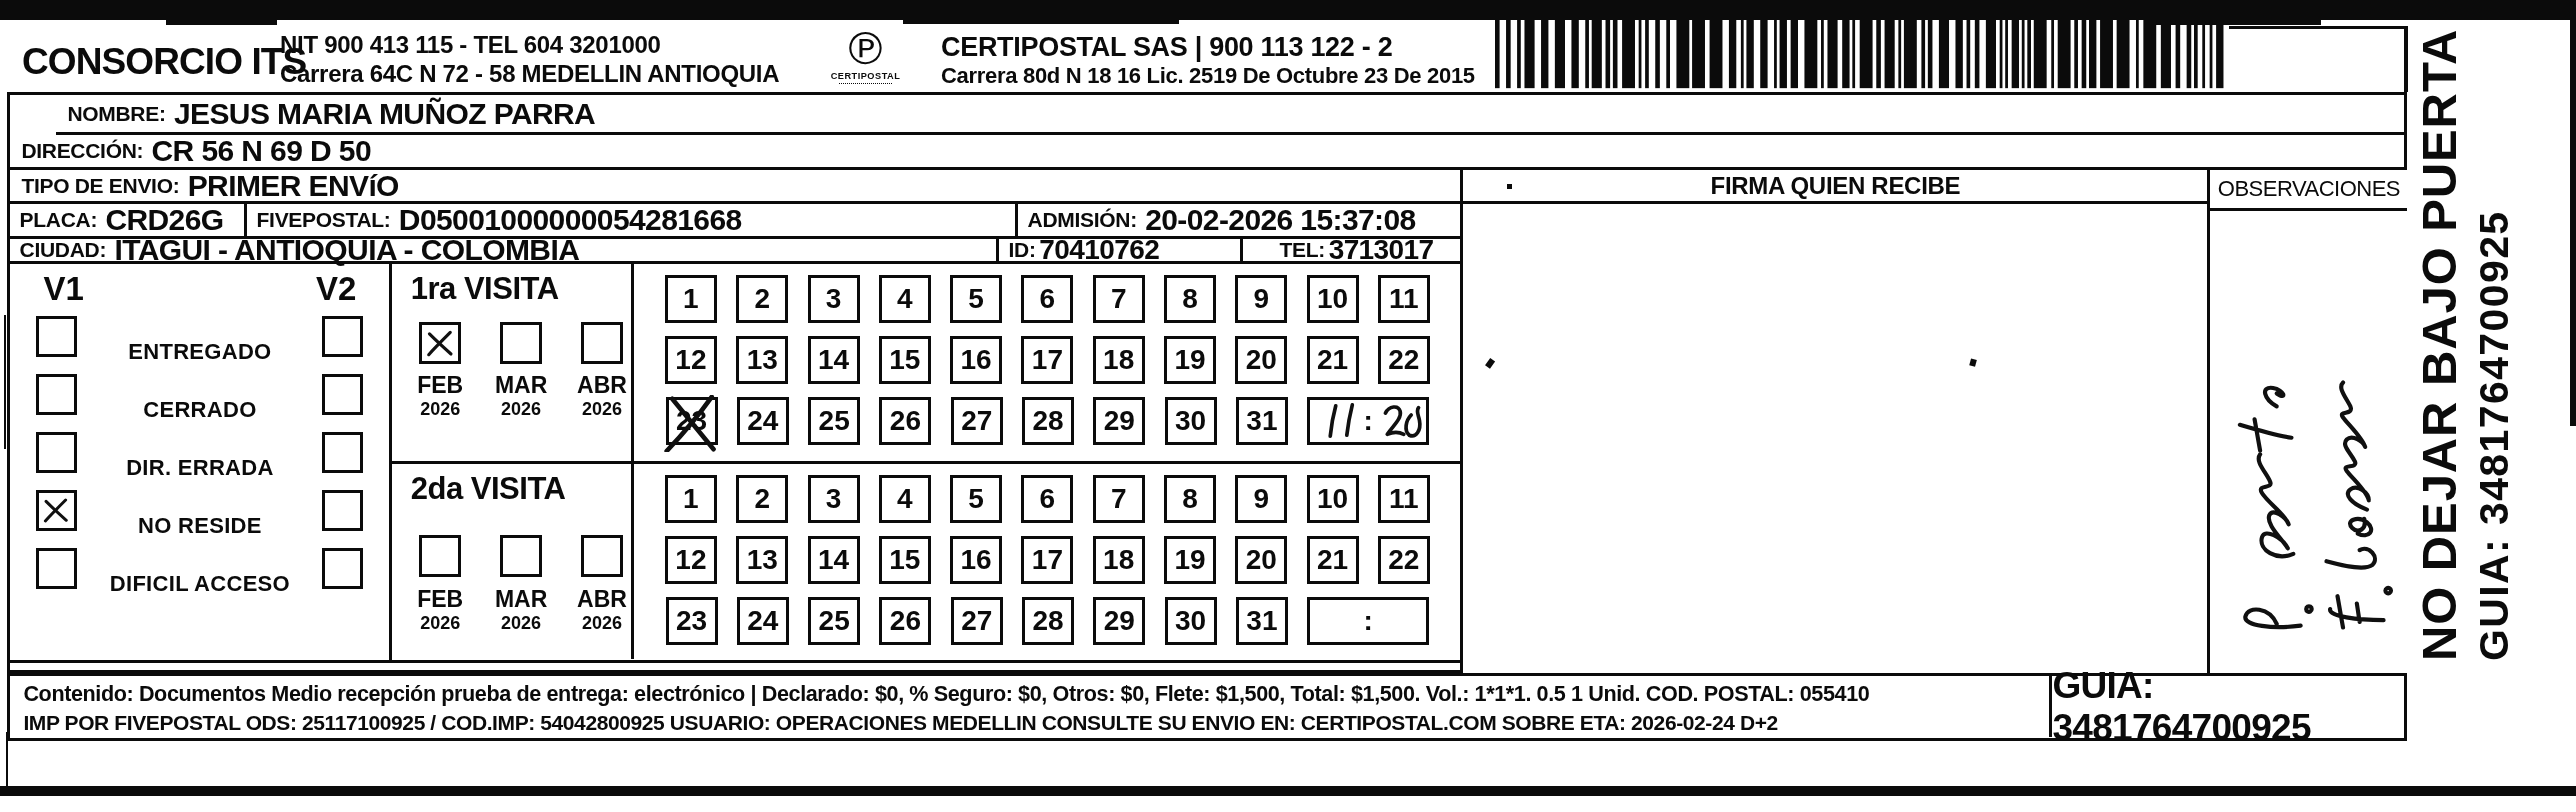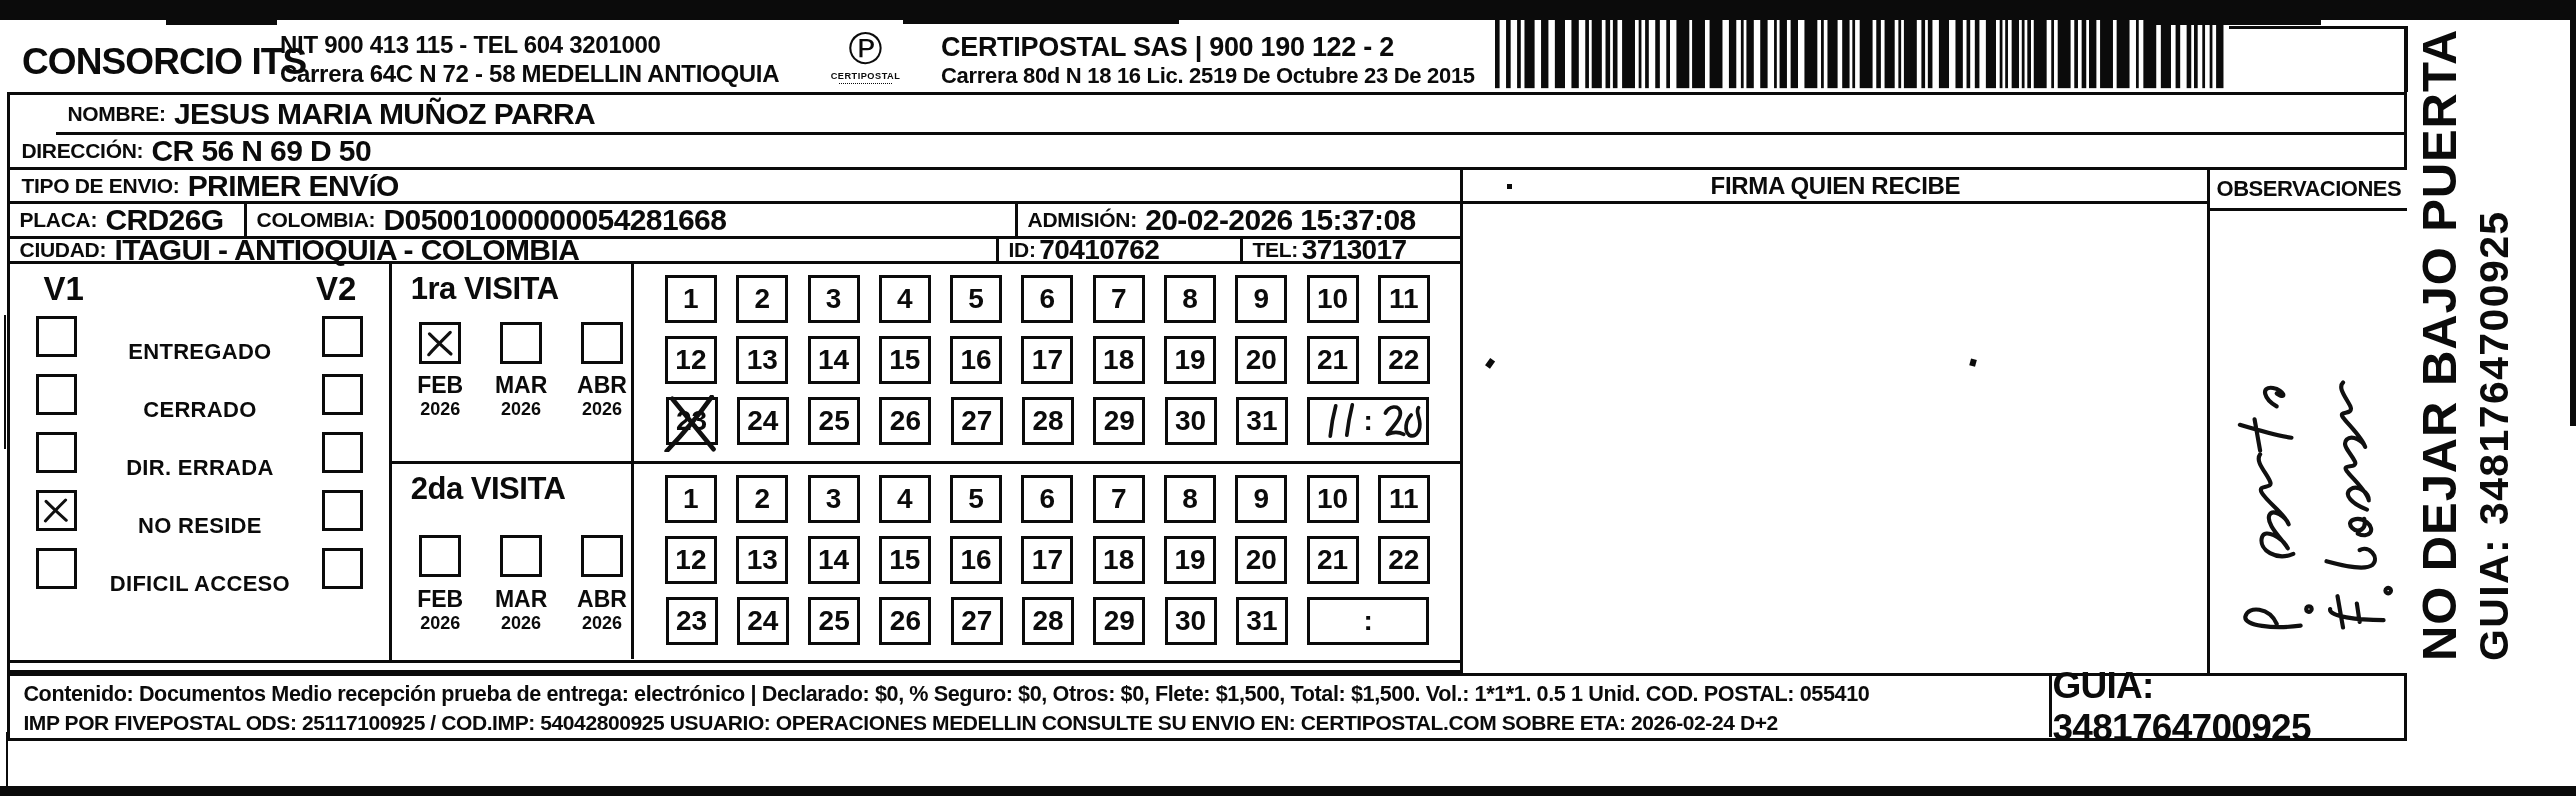--- a/index.html
+++ b/index.html
@@ -77,21 +77,21 @@
   .xmark, .cross, .timehand { position:absolute; }
   .xmark { left:0.9px; top:0.9px; width:31px; height:31px; }
   .cb46 .xmark { width:33px; height:33px; }
   .cross { left:-6.4px; top:-5.5px; width:59px; height:57px; }
   .timehand { left:0; top:0; width:115px; height:41px; }
 
   
   .firmacol { position:absolute; left:1450px; top:75px; width:747px; height:503px; border-left:3.7px solid #0b0b0b; background:#fff; }
   .firmahead { height:34px; border-bottom:3.7px solid #0b0b0b; display:flex; align-items:center; justify-content:center; font-size:24px; font-weight:700; letter-spacing:-0.3px; }
   .obscol { position:absolute; left:2197px; top:75px; width:200px; height:503px; border-left:3.7px solid #0b0b0b; background:#fff; }
-  .obshead { height:41px; border-bottom:3.7px solid #0b0b0b; display:flex; align-items:center; justify-content:center; font-size:22px; font-weight:700; letter-spacing:-0.5px; }
+  .obshead { height:41px; border-bottom:3.7px solid #0b0b0b; display:flex; align-items:center; justify-content:center; font-size:22px; font-weight:400; letter-spacing:-0.5px; }
   .speck { position:absolute; background:#0b0b0b; }
 
   .obs-hand { position:absolute; left:2212px; top:657px; width:433px; height:181px; transform:rotate(-90deg); transform-origin:top left; }
 
   
   .footer { left:7.4px; top:673px; width:2400px; height:68px; border:3.7px solid #0b0b0b; position:absolute; background:#fff; }
   .ftext { position:absolute; left:13px; top:4.6px; width:2008px; overflow:hidden; }
   .fline1 { font-size:21.6px; font-weight:700; letter-spacing:-0.4px; white-space:nowrap; }
   .fline2 { font-size:21px; font-weight:700; letter-spacing:-0.4px; white-space:nowrap; margin-top:4.6px; }
   .guiabox { position:absolute; left:2039px; top:0; width:354px; height:61px; border-left:3.7px solid #0b0b0b; display:flex; align-items:center; justify-content:center; font-size:37px; font-weight:700; letter-spacing:-0.7px; }
@@ -120,21 +120,21 @@
 <div class="abs nitblock">
   <div>NIT 900 413 115 - TEL 604 3201000</div>
   <div>Carrera 64C N 72 - 58 MEDELLIN ANTIOQUIA</div>
 </div>
 <div class="abs logo">
   <div class="logo-glyph">℗</div>
   <div class="logo-name">CERTIPOSTAL</div>
   <div class="logo-tag"></div>
 </div>
 <div class="abs certiblock">
-  <div class="certi1">CERTIPOSTAL SAS | 900 190 122 - 2</div>
+  <div class="certi1">CERTIPOSTAL SAS | 900 113 122 - 2</div>
   <div class="certi2">Carrera 80d N 18 16  Lic. 2519 De Octubre 23 De 2015</div>
 </div>
 <svg class="abs barcode" id="barcode" viewBox="0 0 797 76">
     <rect x="0" y="0" width="5" height="74" fill="#0b0b0b"></rect>
     <rect x="12" y="0" width="5" height="74" fill="#0b0b0b"></rect>
     <rect x="24" y="0" width="4" height="74" fill="#0b0b0b"></rect>
     <rect x="32" y="0" width="11" height="74" fill="#0b0b0b"></rect>
     <rect x="50" y="0" width="8" height="74" fill="#0b0b0b"></rect>
     <rect x="65" y="0" width="11" height="74" fill="#0b0b0b"></rect>
     <rect x="83" y="0" width="8" height="74" fill="#0b0b0b"></rect>
@@ -217,39 +217,39 @@
       <span class="flabel">TIPO DE ENVIO:</span>
       <span class="fvalue">PRIMER ENVíO</span>
     </div>
 
     <div class="frow row-placa">
       <div class="cell" style="width:237px;">
         <span class="flabel">PLACA:</span>
         <span class="fvalue">CRD26G</span>
       </div>
       <div class="cell" style="width:771px;">
-        <span class="flabel">COLOMBIA:</span>
+        <span class="flabel">FIVEPOSTAL:</span>
         <span class="fvalue">D05001000000054281668</span>
       </div>
       <div class="cell" style="flex:1; border-right:none;">
         <span class="flabel">ADMISIÓN:</span>
         <span class="fvalue">20-02-2026 15:37:08</span>
       </div>
     </div>
 
     <div class="frow row-ciudad">
       <div class="cell" style="width:989px;">
         <span class="flabel">CIUDAD:</span>
         <span class="fvalue">ITAGUI - ANTIOQUIA - COLOMBIA</span>
       </div>
       <div class="cell" style="width:244px;">
         <span class="flabel">ID:</span>
         <span class="fvalue fvalue-sm" style="margin-left:3.7px;">70410762</span>
       </div>
-      <div class="cell" style="flex:1; border-right:none;">
+      <div class="cell" style="flex:1; border-right:none;justify-content:center;">
         <span class="flabel">TEL:</span>
         <span class="fvalue fvalue-sm" style="margin-left:3.7px;">3713017</span>
       </div>
     </div>
 
     <div class="visits">
       <div class="vpanel">
         <div class="vhead">
           <span>V1</span>
           <span>V2</span>

